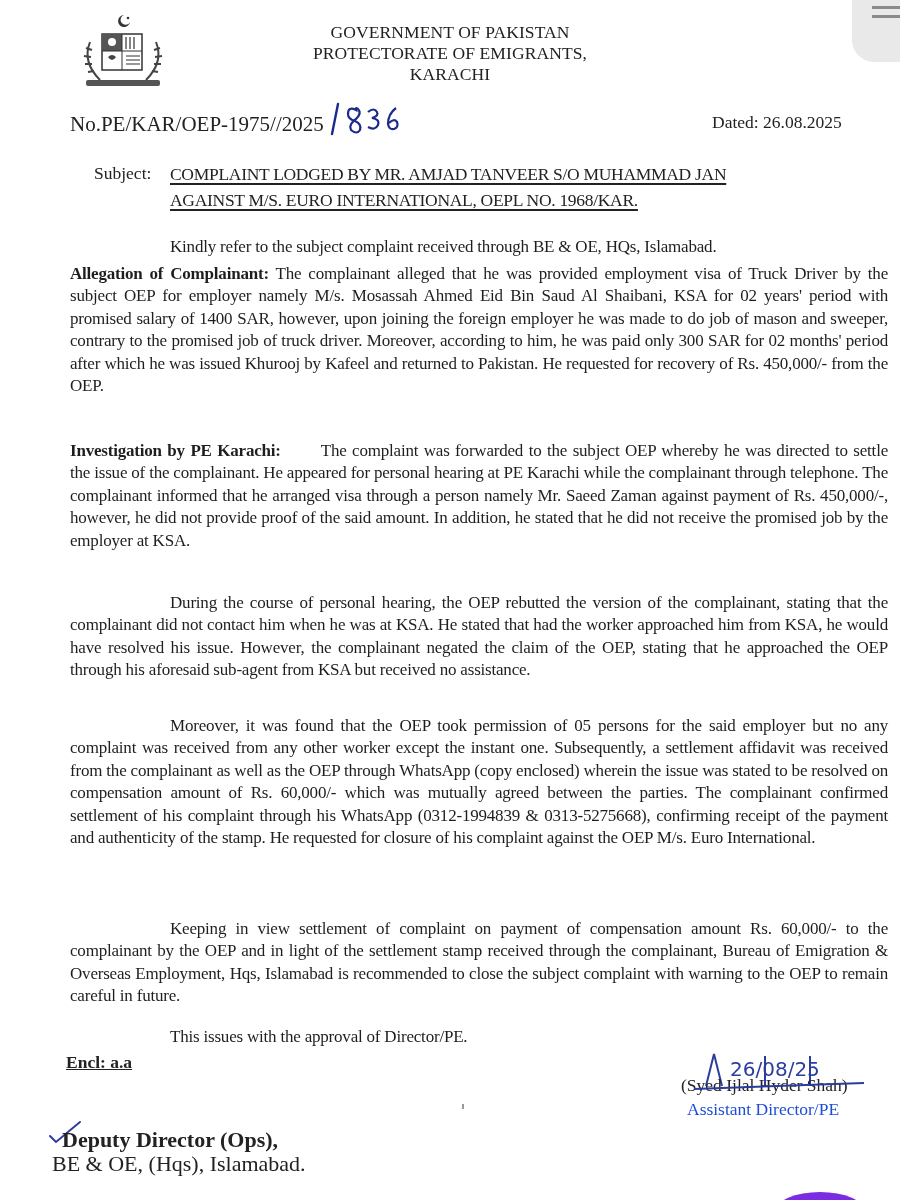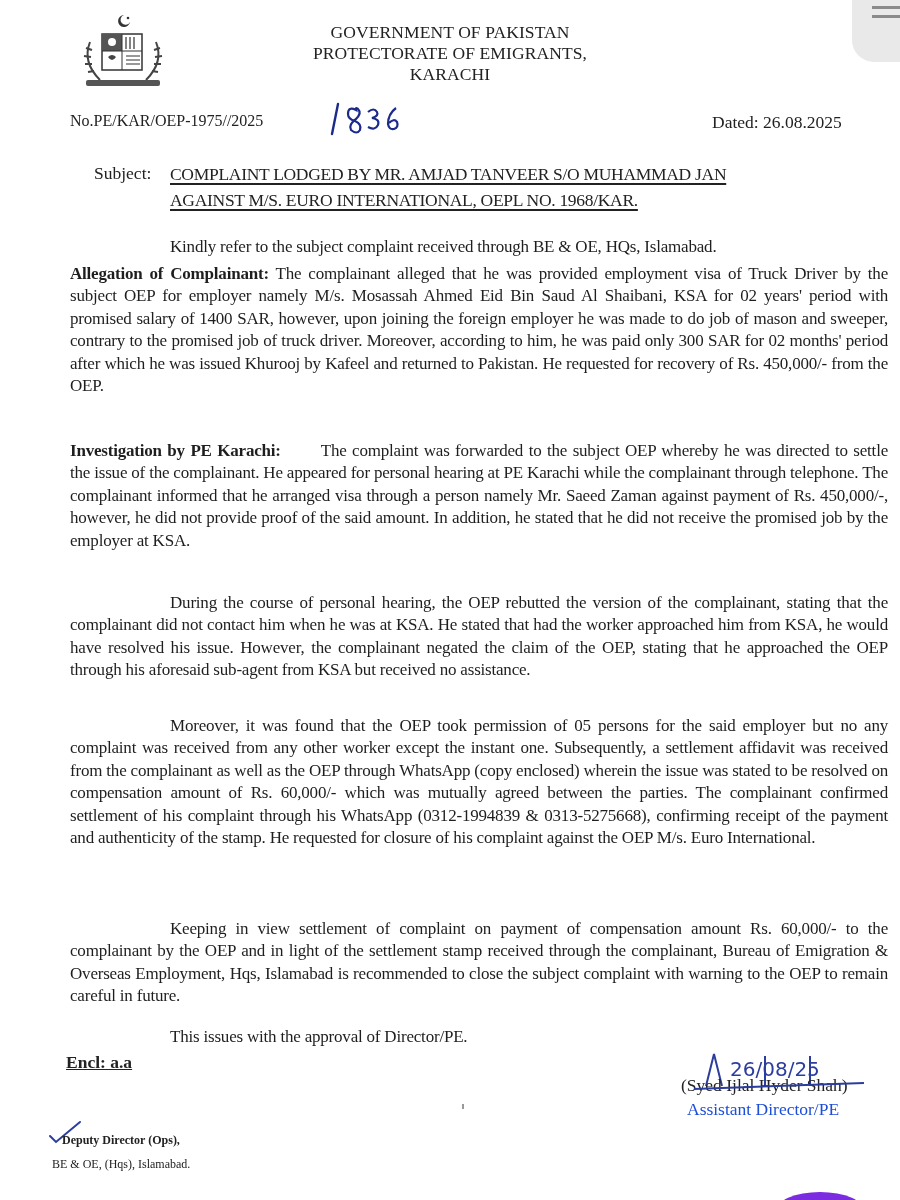--- a/index.html
+++ b/index.html
@@ -18,42 +18,42 @@
   .menu-widget .bar { position: absolute; left: 20px; width: 28px; height: 3px; background: #8a8a8a; }
   .menu-widget .bar.b1 { top: 6px; }
   .menu-widget .bar.b2 { top: 15px; }
 
   .emblem { position: absolute; left: 68px; top: 12px; width: 110px; height: 80px; }
 
   .header { position: absolute; left: 160px; top: 22px; width: 580px; text-align: center;
     font-size: 17.5px; line-height: 21px; letter-spacing: 0.1px; color: #222; }
   .header div { white-space: nowrap; }
 
-  .ref-line { position: absolute; left: 70px; top: 112px; font-size: 16px; color: #222; white-space: nowrap; text-align: center; }
+  .ref-line { position: absolute; left: 70px; top: 112px; font-size: 21px; color: #222; white-space: nowrap; text-align: center; }
   .ref-handwritten { position: absolute; left: 322px; top: 100px; width: 90px; height: 40px; }
   .dated { position: absolute; left: 712px; top: 112px; font-size: 17.5px; color: #222; white-space: nowrap; }
 
   .subject-label { position: absolute; left: 70px; top: 163px; font-size: 17.5px; color: #222; margin-left: 24px; }
   .subject-text { position: absolute; left: 170px; top: 161px; width: 700px;
     font-size: 17.5px; font-weight: normal; line-height: 26px; text-decoration: underline;
     text-decoration-thickness: 2px; text-underline-offset: 3px; color: #222; letter-spacing: -0.3px; }
 
   .para { position: absolute; left: 70px; width: 818px; font-size: 17px; line-height: 22.4px;
     text-align: justify; color: #1e1e1e; letter-spacing: -0.2px; }
   .para b { font-weight: bold; }
   .indent { text-indent: 100px; }
 
   .encl { position: absolute; left: 66px; top: 1052px; font-size: 17.5px; font-weight: bold;
     text-decoration: underline; color: #222; }
   .sig-name { position: absolute; left: 681px; top: 1075px; font-size: 17.5px; color: #222; white-space: nowrap; }
   .sig-title { position: absolute; left: 687px; top: 1099px; font-size: 17.5px; color: #1d4ed8; white-space: nowrap; }
   .sig-strike { position: absolute; left: 694px; top: 1085px; width: 170px; height: 2px; background: #2b3d9e; transform: rotate(-2deg); }
   .sig-hand { position: absolute; left: 700px; top: 1050px; width: 170px; height: 40px; }
 
-  .to-block { position: absolute; left: 52px; top: 1128px; font-size: 12px; line-height: 24px; color: #222; }
+  .to-block { position: absolute; left: 52px; top: 1128px; font-size: 22px; line-height: 24px; color: #222; }
   .to-block .to-title { font-weight: bold; padding-left: 10px; }
   .to-block .to-addr { padding-left: 0; }
   .check-mark { position: absolute; left: 46px; top: 1118px; width: 50px; height: 28px; }
 
   .dot-mark { position: absolute; left: 462px; top: 1104px; width: 2px; height: 5px; background: #999; }
 
   .purple-fab { position: absolute; left: 775px; top: 1192px; width: 90px; height: 40px;
     border-radius: 50%; background: #7b2be0; }
 </style>
 </head>

